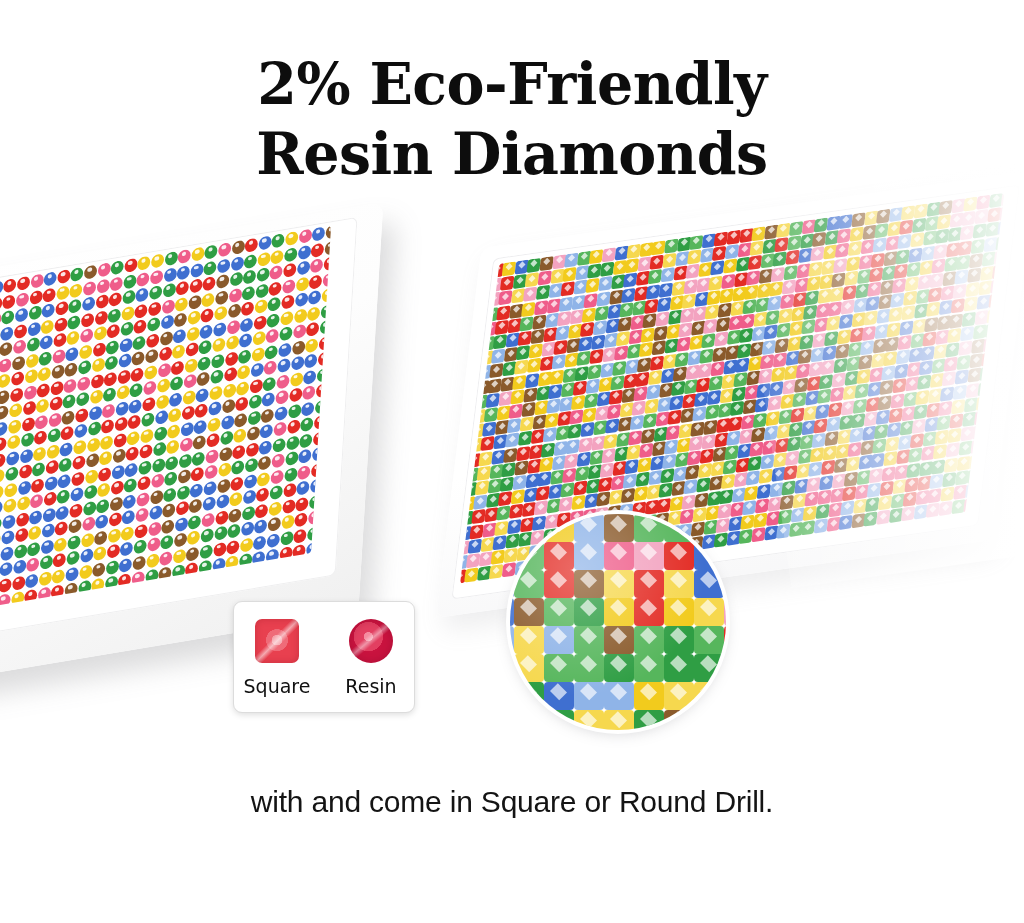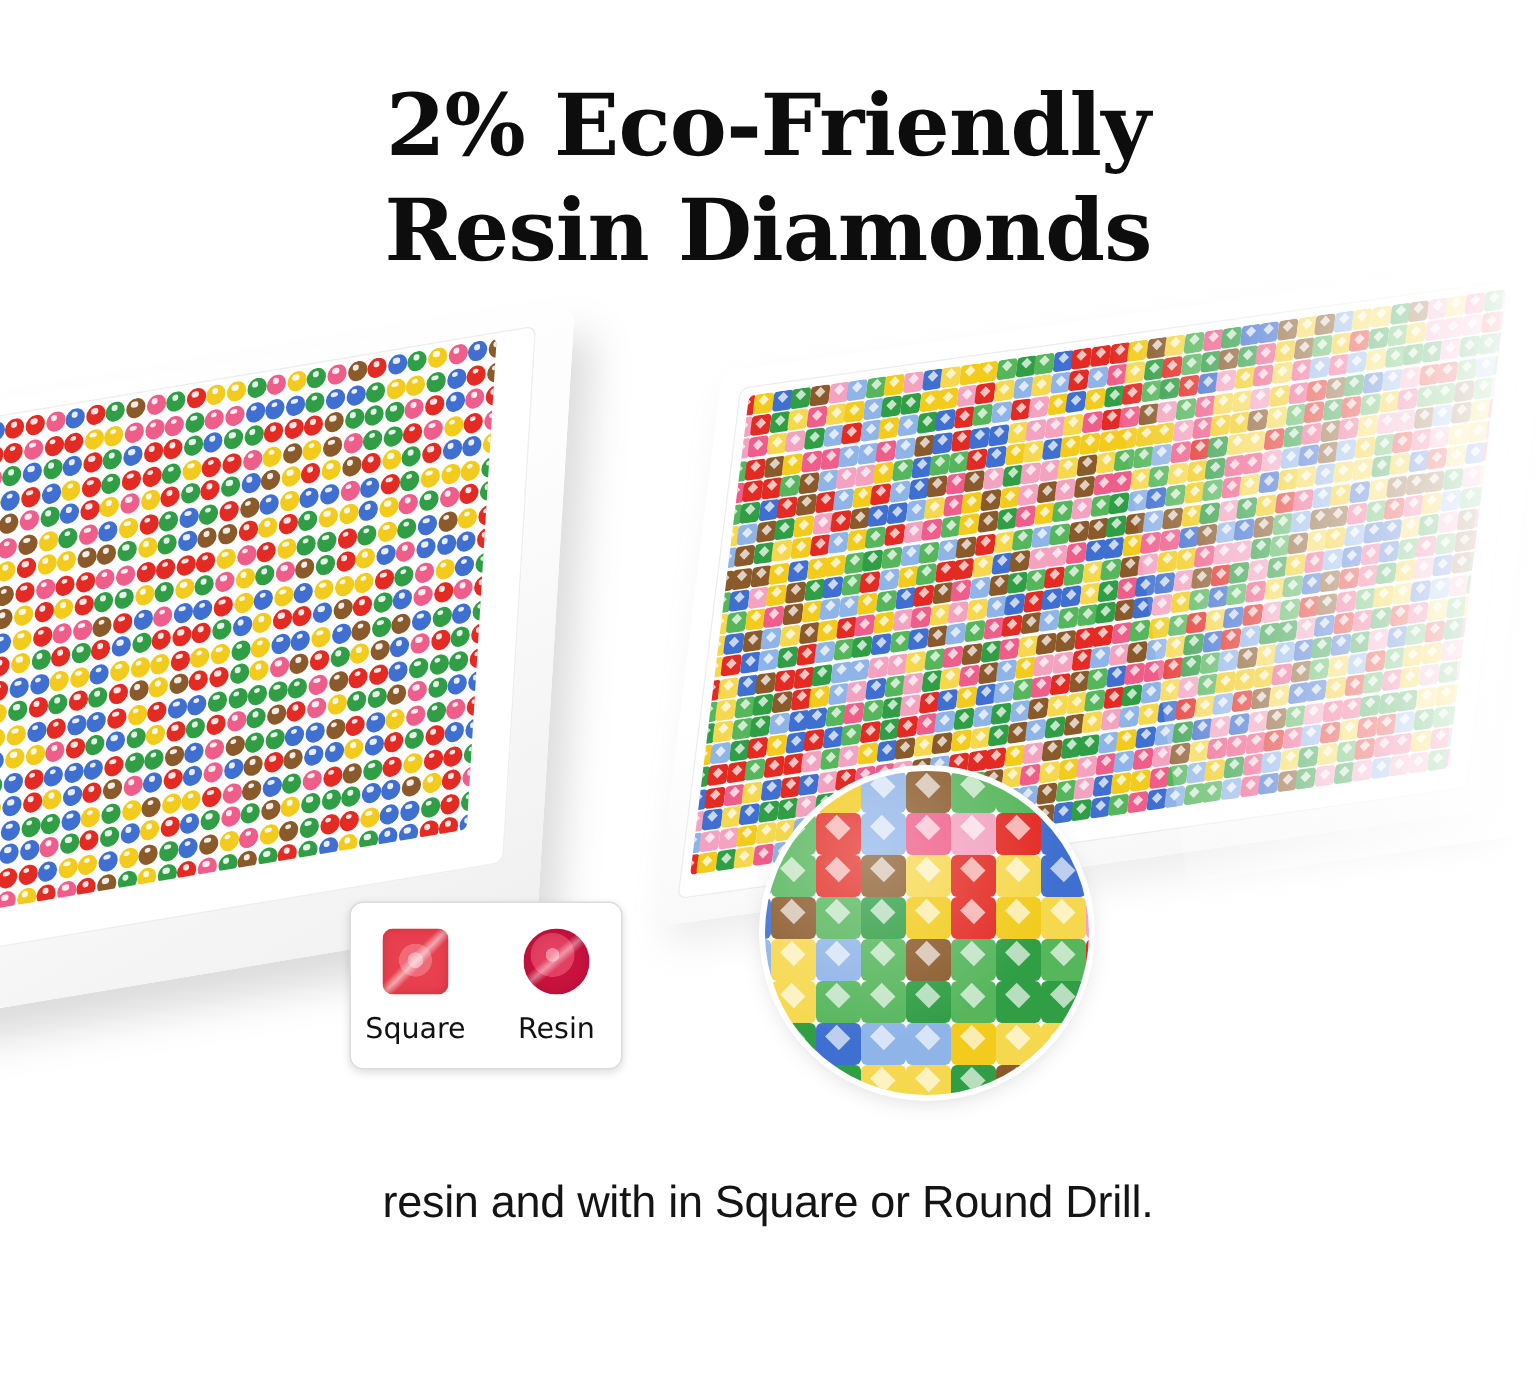--- a/index.html
+++ b/index.html
@@ -1983,16 +1983,16 @@
       <div class="gem-sq"></div>
       <div class="gem-rd"></div>
     </div>
     <div class="label-row">
       <span>Square</span>
       <span>Resin</span>
     </div>
   </div>
 
   <div class="caption">
-    <span class="c2">resin and with in Square or Round Drill.</span>
+    <span class="c2">with and come in Square or Round Drill.</span>
   </div>
 
 </div>
 
 </body></html>

